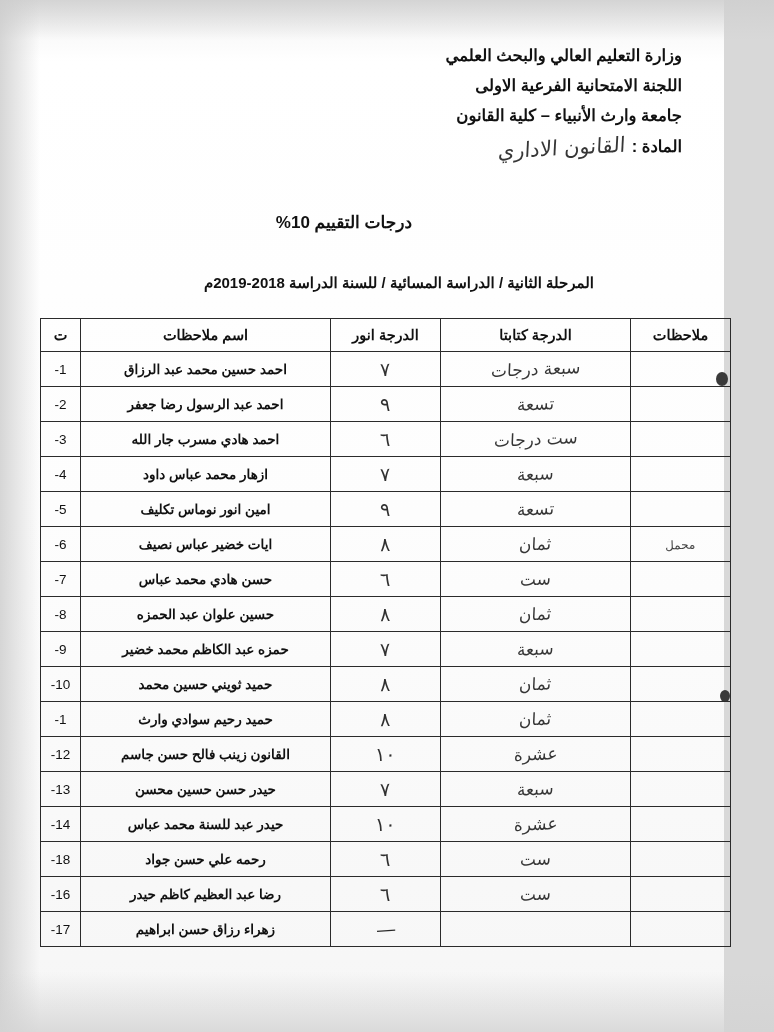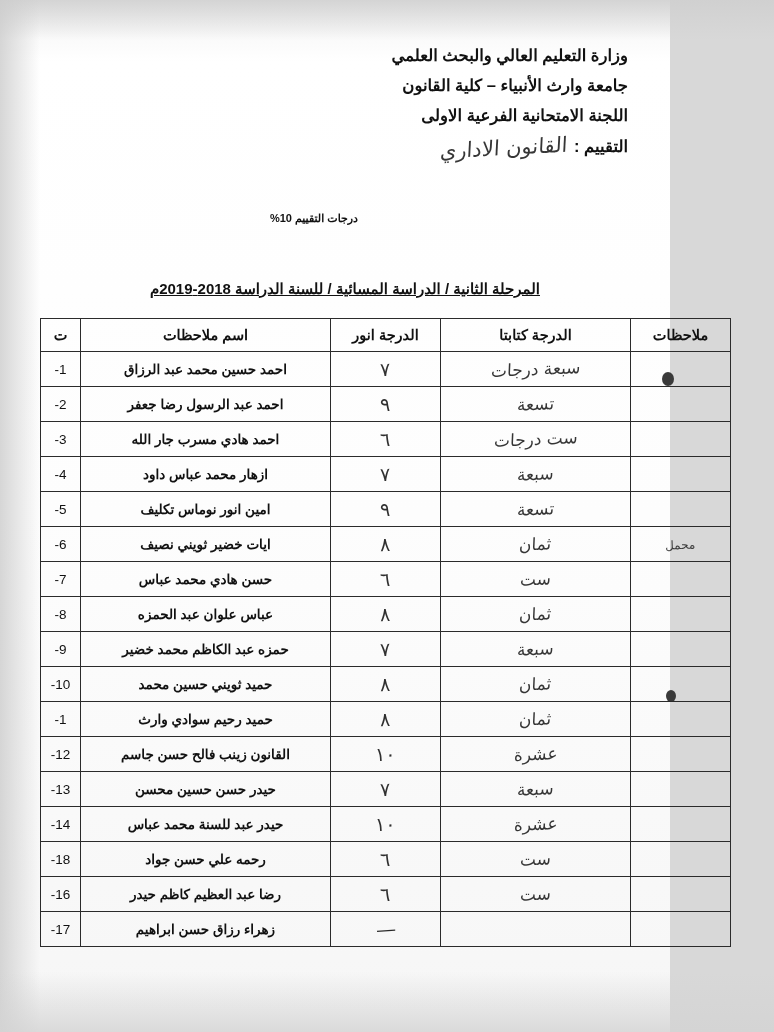--- a/index.html
+++ b/index.html
@@ -12,21 +12,21 @@
     background: #d8d8d8;
     font-family: "Liberation Sans", sans-serif;
     overflow: hidden;
   }
 
   
   #sheet {
     position: absolute;
     left: 0;
     top: 0;
-    width: 670px;
+    width: 724px;
     height: 1032px;
     background: linear-gradient(180deg, #f2f2f2 0%, #ffffff 6%, #fdfdfd 50%, #f6f6f6 100%);
   }
 
   
   .shade-top {
     position: absolute;
     left: 0; top: 0; width: 774px; height: 40px;
     background: linear-gradient(180deg, #cfcfcf 0%, rgba(240,240,240,0) 100%);
     opacity: .85;
@@ -83,37 +83,36 @@
     color: #1b1b1b;
     transform: rotate(-3deg) skewX(-6deg);
     opacity: .88;
     white-space: nowrap;
   }
 
   #eval-line {
     position: absolute;
     right: 312px;
     top: 212px;
-    font-size: 11px;
+    font-size: 17px;
     font-weight: 700;
     color: #111;
     direction: rtl;
     white-space: nowrap;
   }
 
   #stage-line {
     position: absolute;
     right: 130px;
-    top: 280px;
+    top: 274px;
     font-size: 15px;
     font-weight: 700;
     color: #111;
     direction: rtl;
     white-space: nowrap;
-    text-decoration: underline;
   }
 
   
   #grades-table {
     position: absolute;
     left: 40px;
     top: 318px;
     width: 690px;
     border-collapse: collapse;
     direction: rtl;
@@ -192,24 +191,24 @@
 <div id="sheet">
 
   <div class="shade-top"></div>
   <div class="shade-left"></div>
   <div class="shade-bottom"></div>
   <div class="edge-mark" style="right:-4px; top:372px; width:12px; height:14px;"></div>
   <div class="edge-mark" style="right:-6px; top:690px; width:10px; height:12px;"></div>
 
   <div id="header-block">
     <div class="hline">وزارة التعليم العالي والبحث العلمي</div>
+    <div class="hline">اللجنة الامتحانية الفرعية الاولى</div>
     <div class="hline">جامعة وارث الأنبياء – كلية القانون</div>
-    <div class="hline">اللجنة الامتحانية الفرعية الاولى</div>
     <div class="subject-row">
-      <span class="hline subject">التقييم :</span>
+      <span class="hline subject">المادة :</span>
       <span class="handwriting">القانون الاداري</span>
     </div>
   </div>
 
   <div id="eval-line">درجات التقييم 10%</div>
 
   <div id="stage-line">المرحلة الثانية /  الدراسة المسائية  / للسنة الدراسة 2018-2019م</div>
 
   <table id="grades-table">
     <colgroup>
@@ -261,35 +260,35 @@
           <td></td>
           <td><span class="hw-words">تسعة</span></td>
           <td><span class="hw-num">٩</span></td>
           <td class="name-cell">امين انور نوماس تكليف</td>
           <td class="idx-cell">5-</td>
         </tr>
         <tr>
           <td><span class="hw-note">محمل</span></td>
           <td><span class="hw-words">ثمان</span></td>
           <td><span class="hw-num">٨</span></td>
-          <td class="name-cell">ايات خضير ثويني نصيف</td>
+          <td class="name-cell">ايات خضير عباس نصيف</td>
           <td class="idx-cell">6-</td>
         </tr>
         <tr>
           <td></td>
           <td><span class="hw-words">ست</span></td>
           <td><span class="hw-num">٦</span></td>
           <td class="name-cell">حسن هادي محمد عباس</td>
           <td class="idx-cell">7-</td>
         </tr>
         <tr>
           <td></td>
           <td><span class="hw-words">ثمان</span></td>
           <td><span class="hw-num">٨</span></td>
-          <td class="name-cell">عباس علوان عبد الحمزه</td>
+          <td class="name-cell">حسين علوان عبد الحمزه</td>
           <td class="idx-cell">8-</td>
         </tr>
         <tr>
           <td></td>
           <td><span class="hw-words">سبعة</span></td>
           <td><span class="hw-num">٧</span></td>
           <td class="name-cell">حمزه عبد الكاظم محمد خضير</td>
           <td class="idx-cell">9-</td>
         </tr>
         <tr>

